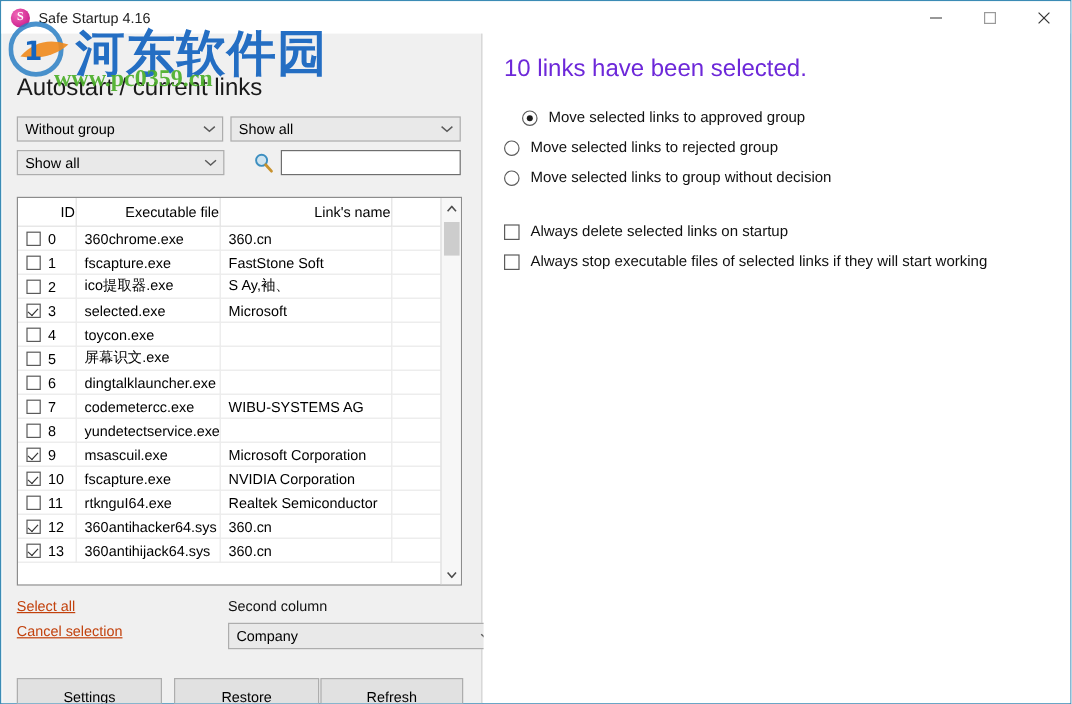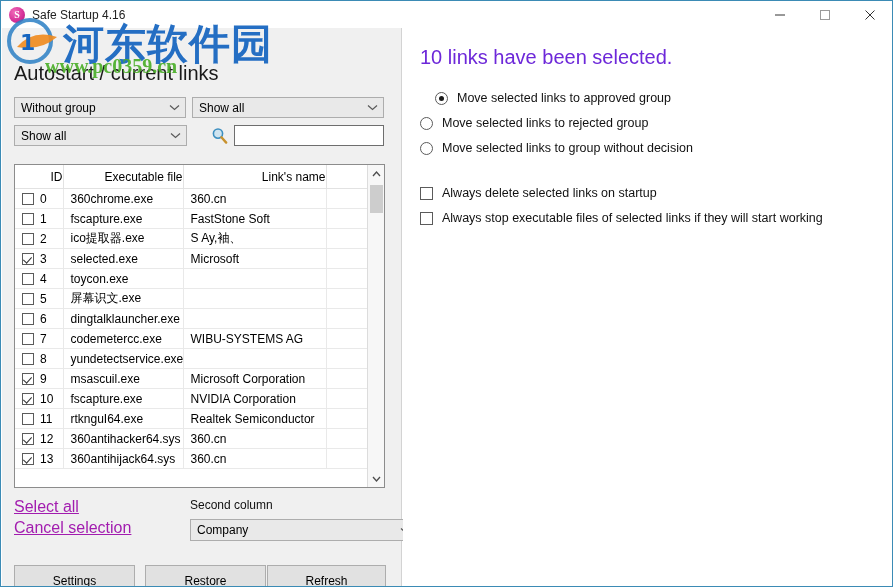--- a/index.html
+++ b/index.html
@@ -251,22 +251,22 @@
   .vs-thumb {
     position: absolute;
     left: 2px; top: 20px;
     width: 13px; height: 28px;
     background: #cdcdcd;
   }
 
   
   .textlink {
     position: absolute;
-    font-size: 16px;
-    color: #a21caf;
+    font-size: 12px;
+    color: #c2410c;
     text-decoration: underline;
     white-space: nowrap;
   }
   #lnk-select-all { left: 12px; top: 470px; }
   #lnk-cancel-sel { left: 12px; top: 491px; }
 
   .static-label {
     position: absolute;
     font-size: 12px;
     color: #111;

